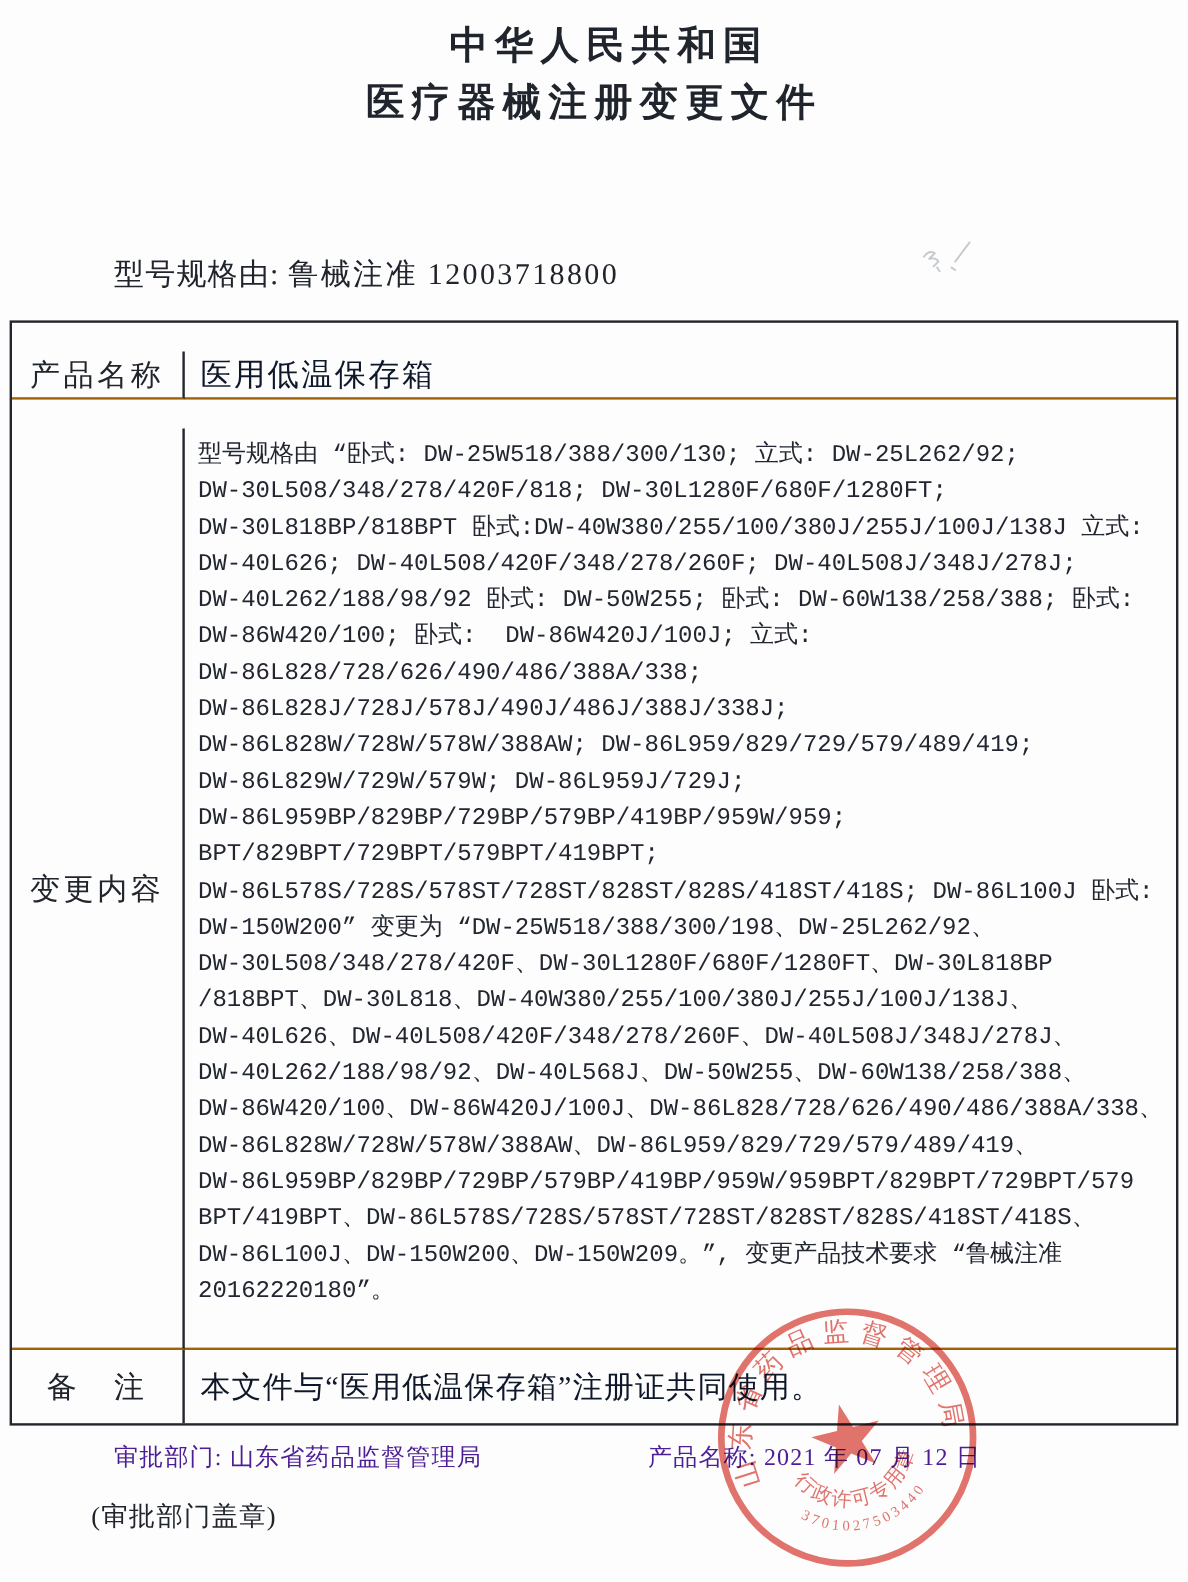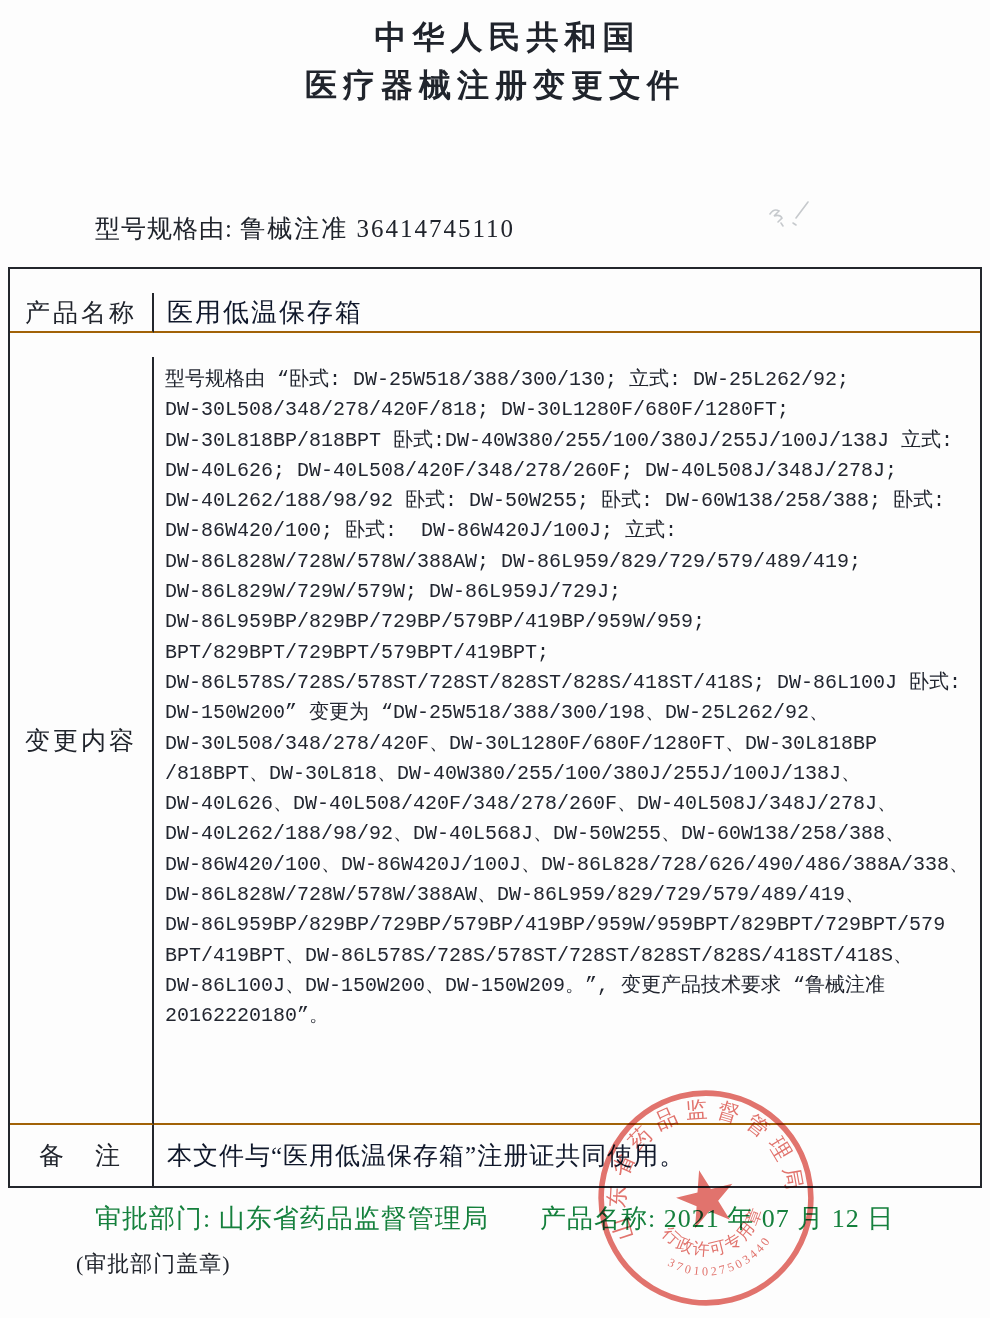--- a/index.html
+++ b/index.html
@@ -73,23 +73,23 @@
     font-size: 20px;
     line-height: 30.3px;
     letter-spacing: 0px;
     color: #222630;
   }
   .change-content .line { white-space: pre; }
   .remark-value { font-size: 25px; letter-spacing: 1px; }
   .footer-line {
     position: absolute;
     top: 1201px;
-    font-size: 26px;
+    font-size: 20px;
     letter-spacing: 1px;
-    color: #15803d;
+    color: #4c1d95;
     white-space: pre;
   }
   .footer-dept { left: 95px; }
   .footer-date { left: 540px; }
   .seal-note {
     position: absolute;
     left: 76px; top: 1249px;
     font-size: 22px;
     letter-spacing: 1px;
     color: #20242c;
@@ -108,21 +108,21 @@
   }
 </style>
 </head>
 <body>
 
 <div class="page">
 
   <div class="doc-title l1">中华人民共和国</div>
   <div class="doc-title l2">医疗器械注册变更文件</div>
 
-  <div class="reg-line"><span>型号规格由: </span><span class="num">鲁械注准 36414745110</span></div>
+  <div class="reg-line"><span>型号规格由: </span><span class="num">鲁械注准 12003718800</span></div>
 
   <svg class="pencil-mark" width="60" height="40" viewBox="0 0 60 40">
     <path d="M8,18 q4,-6 9,-3 l-5,5 q6,-2 8,2 l-4,4 m3,1 l2,3" stroke="#9aa0a6" stroke-width="1.6" fill="none" stroke-linecap="round"></path>
     <path d="M34,22 L46,6 M31,27 l3,2" stroke="#9aa0a6" stroke-width="1.6" fill="none" stroke-linecap="round"></path>
   </svg>
 
   <div class="doc-table">
 
     <div class="cell label-cell row-divider">
       <span>产品名称</span>
@@ -134,20 +134,22 @@
     <div class="cell label-cell row-divider">
       <span>变更内容</span>
     </div>
     <div class="cell change-content row-divider">
         <div class="line">型号规格由 “卧式: DW-25W518/388/300/130; 立式: DW-25L262/92;</div>
         <div class="line">DW-30L508/348/278/420F/818; DW-30L1280F/680F/1280FT;</div>
         <div class="line">DW-30L818BP/818BPT 卧式:DW-40W380/255/100/380J/255J/100J/138J 立式:</div>
         <div class="line">DW-40L626; DW-40L508/420F/348/278/260F; DW-40L508J/348J/278J;</div>
         <div class="line">DW-40L262/188/98/92 卧式: DW-50W255; 卧式: DW-60W138/258/388; 卧式:</div>
         <div class="line">DW-86W420/100; 卧式:  DW-86W420J/100J; 立式:</div>
+        <div class="line">DW-86L828/728/626/490/486/388A/338;</div>
+        <div class="line">DW-86L828J/728J/578J/490J/486J/388J/338J;</div>
         <div class="line">DW-86L828W/728W/578W/388AW; DW-86L959/829/729/579/489/419;</div>
         <div class="line">DW-86L829W/729W/579W; DW-86L959J/729J;</div>
         <div class="line">DW-86L959BP/829BP/729BP/579BP/419BP/959W/959;</div>
         <div class="line">BPT/829BPT/729BPT/579BPT/419BPT;</div>
         <div class="line">DW-86L578S/728S/578ST/728ST/828ST/828S/418ST/418S; DW-86L100J 卧式:</div>
         <div class="line">DW-150W200” 变更为 “DW-25W518/388/300/198、DW-25L262/92、</div>
         <div class="line">DW-30L508/348/278/420F、DW-30L1280F/680F/1280FT、DW-30L818BP</div>
         <div class="line">/818BPT、DW-30L818、DW-40W380/255/100/380J/255J/100J/138J、</div>
         <div class="line">DW-40L626、DW-40L508/420F/348/278/260F、DW-40L508J/348J/278J、</div>
         <div class="line">DW-40L262/188/98/92、DW-40L568J、DW-50W255、DW-60W138/258/388、</div>

